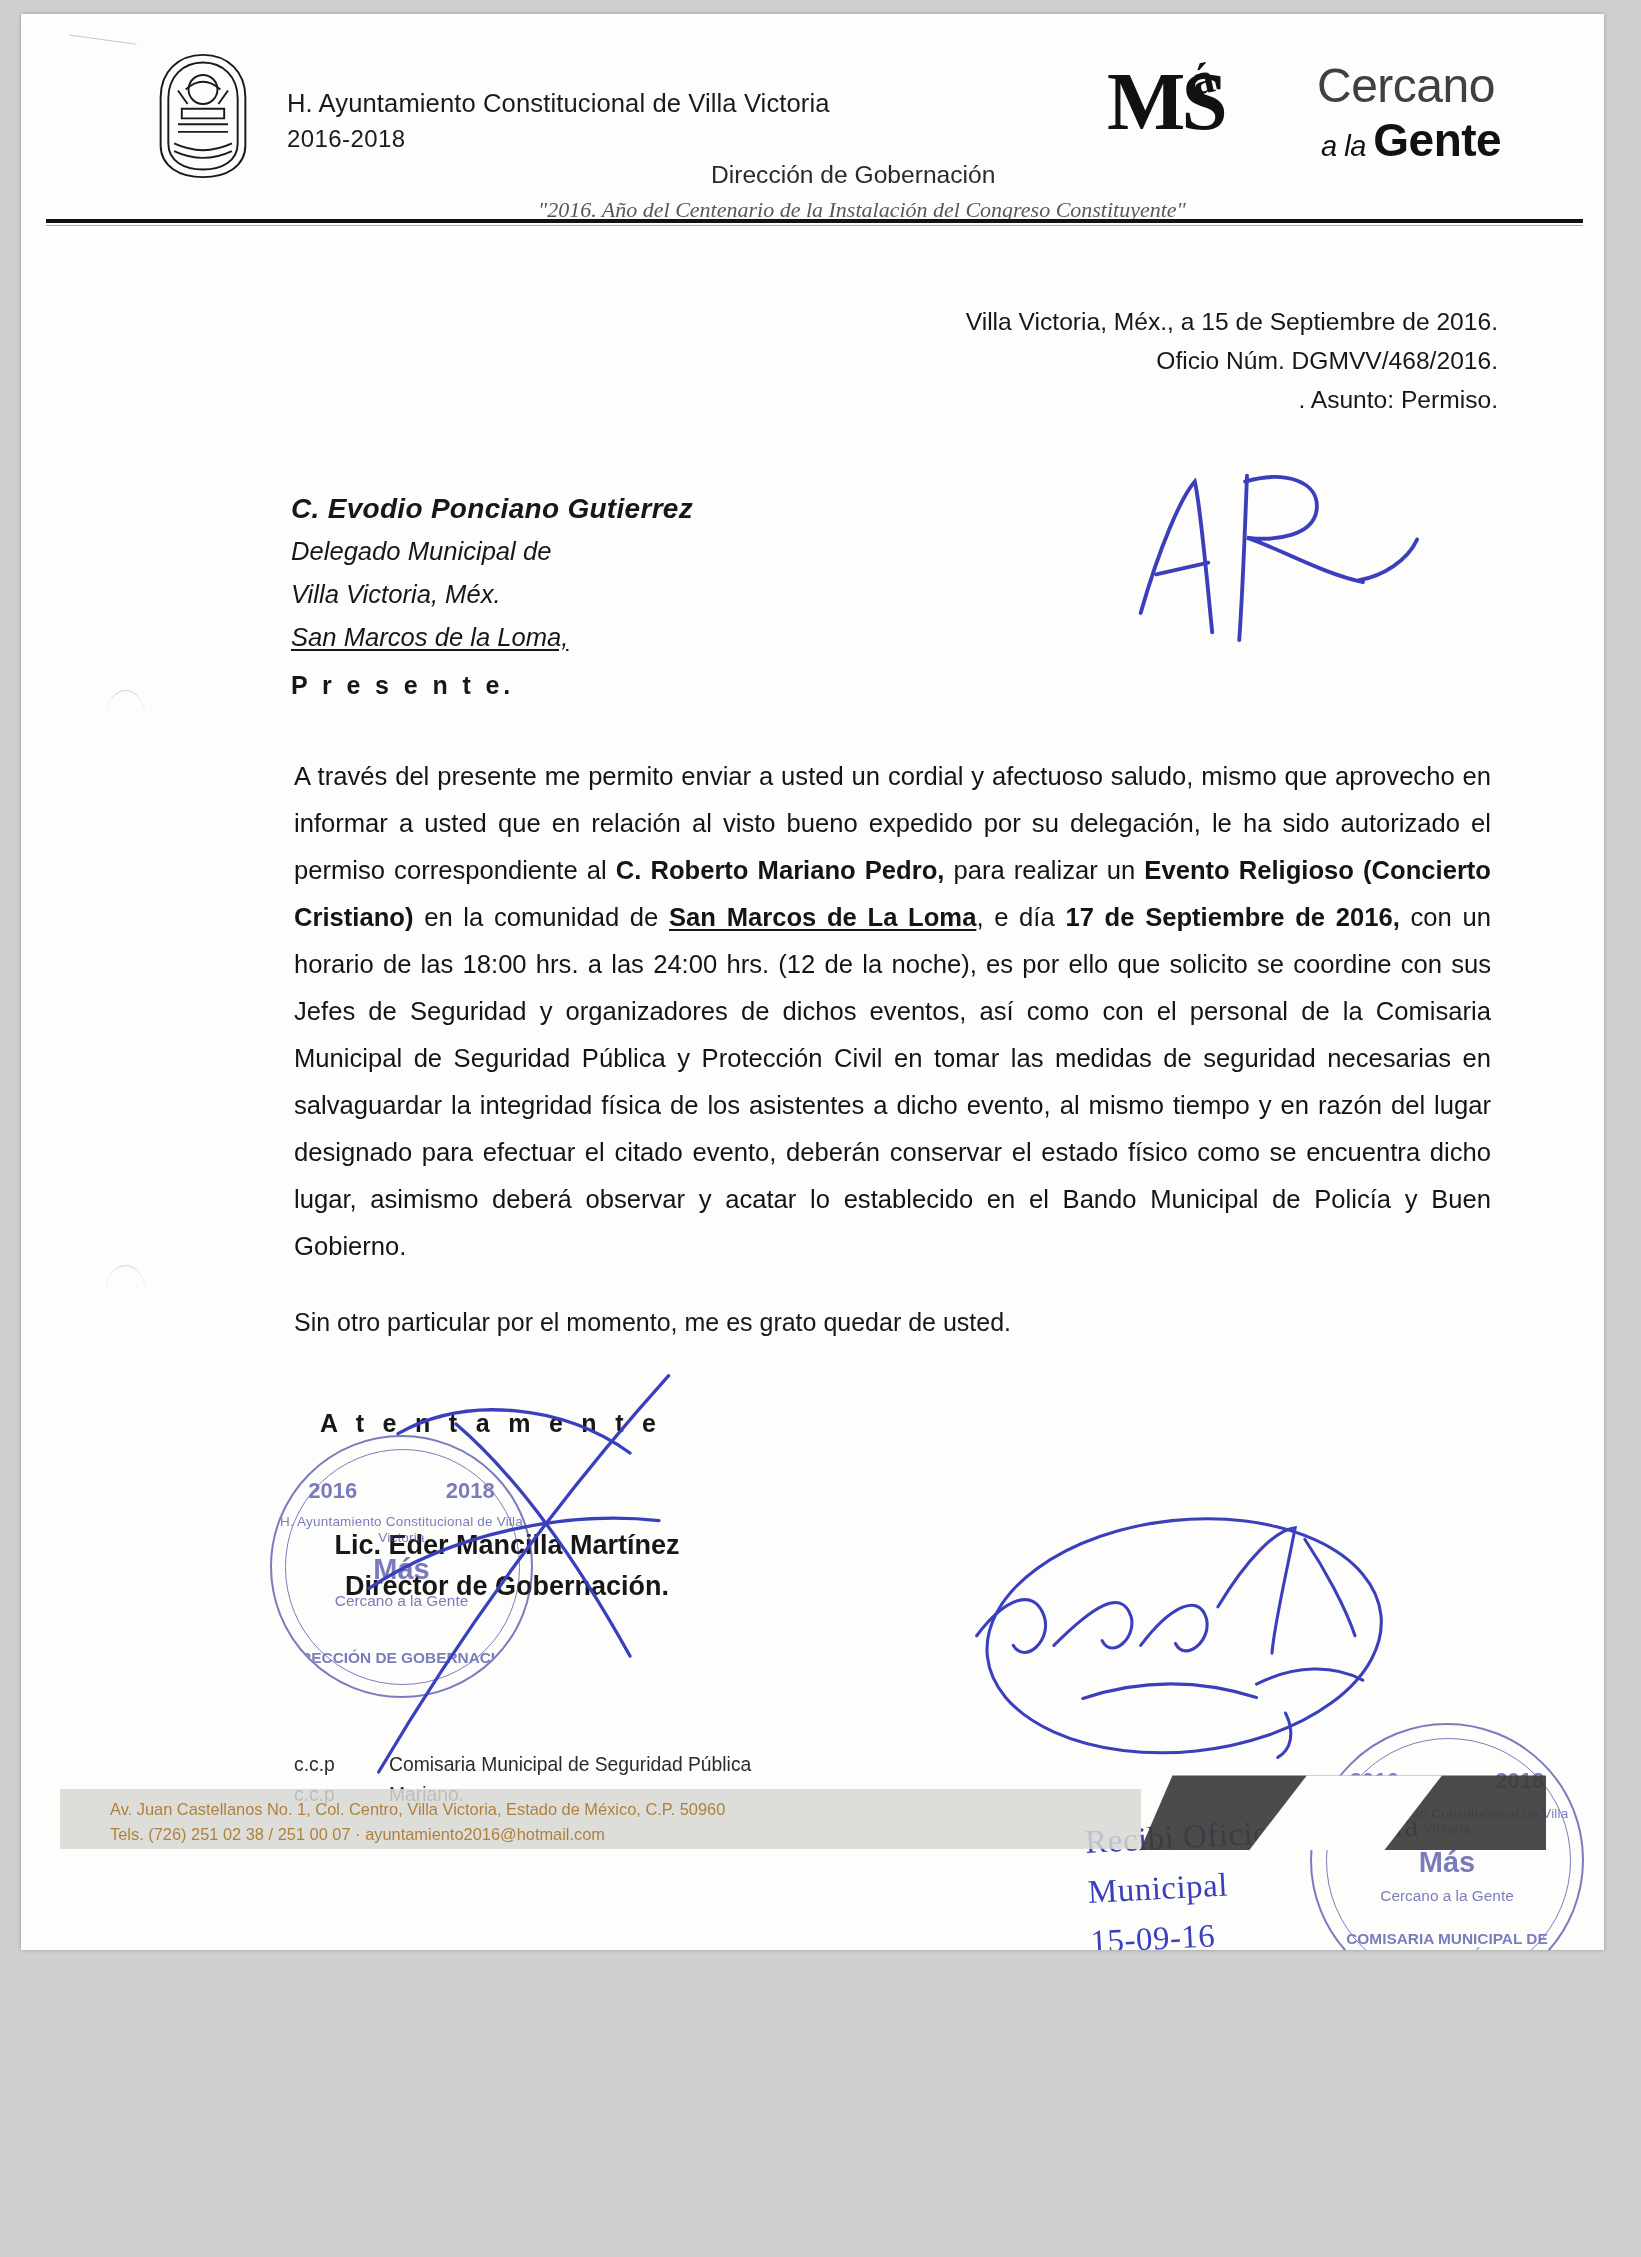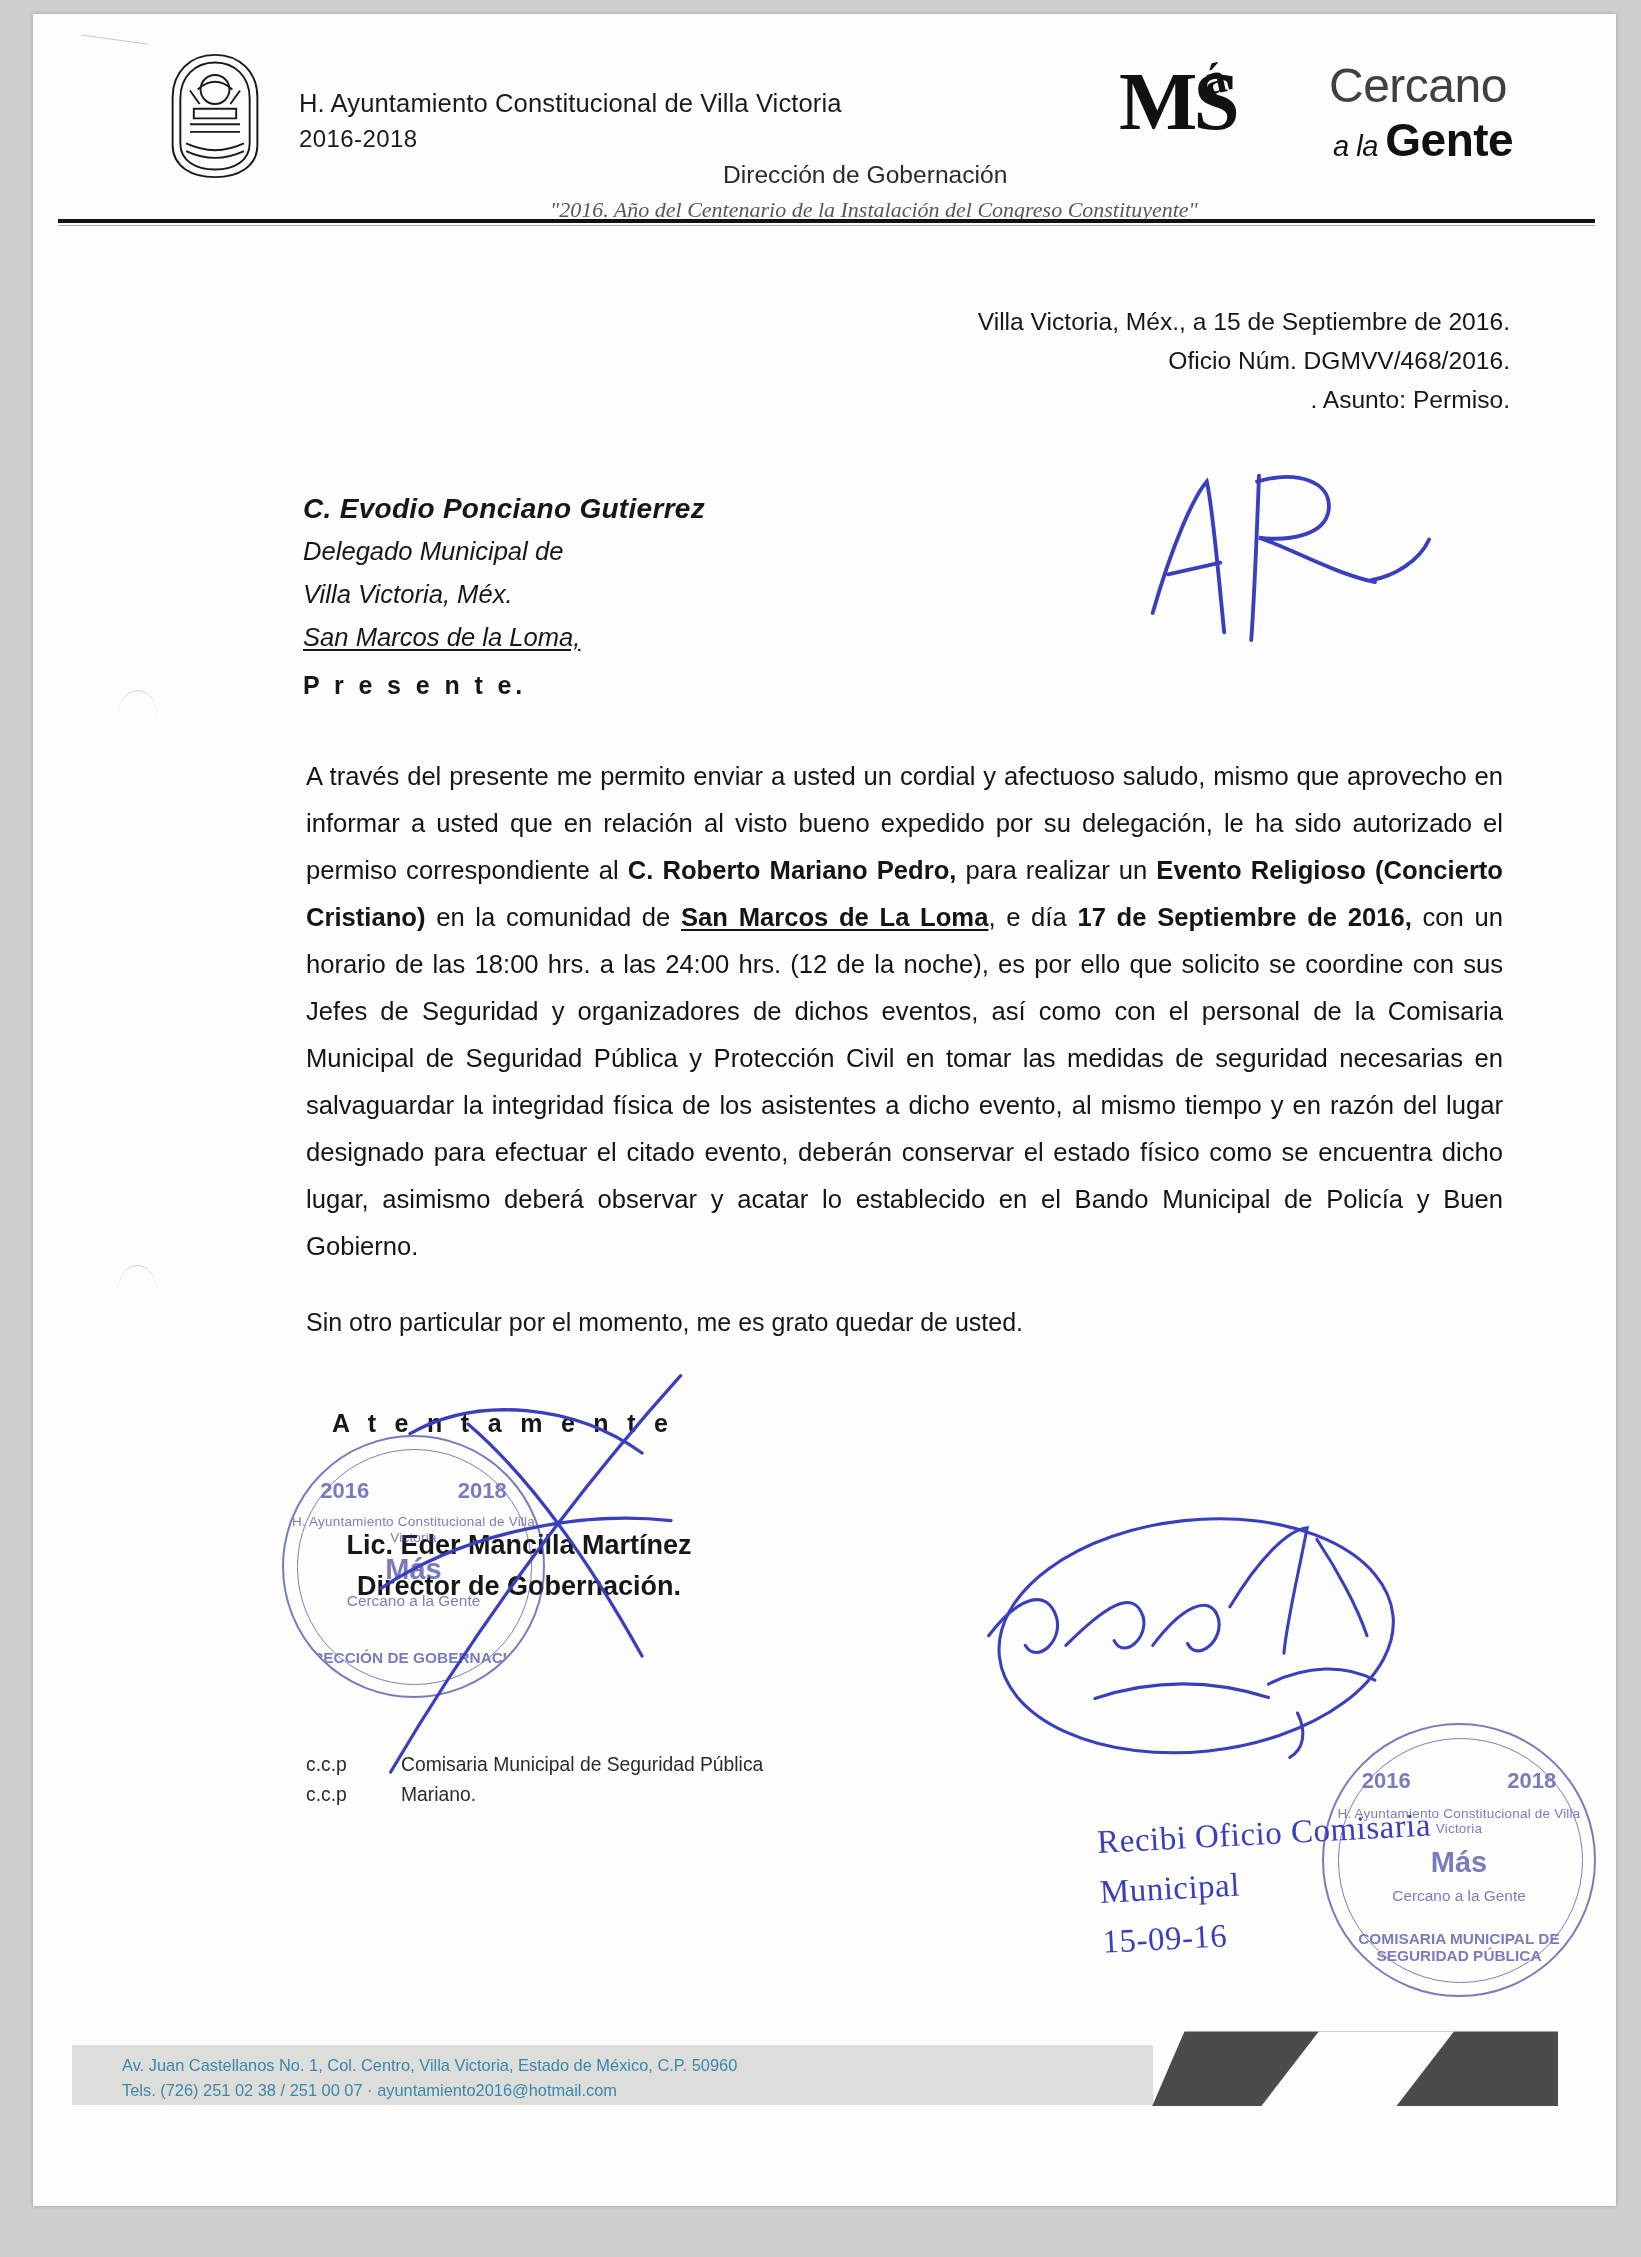--- a/index.html
+++ b/index.html
@@ -11,24 +11,24 @@
     width: 1641px;
     height: 2257px;
     font-family: "Liberation Sans", sans-serif;
     position: relative;
     overflow: hidden;
   }
 
   
   #page {
     position: absolute;
-    left: 33px;
+    left: 21px;
     top: 13.5px;
     width: 1583px;
-    height: 2192px;
+    height: 1936px;
     background: #fdfdfb;
     box-shadow: 0 0 3.9px rgba(0,0,0,.25);
     overflow: hidden;
   }
 
   
   #header {
     position: absolute;
     left: 0; top: 0; right: 0;
     height: 210px;
@@ -322,21 +322,21 @@
     background: #d7d7d4;
     opacity: .85;
   }
   #footer-text {
     position: absolute;
     left: 89px;
     top: 25px;
     width: 1004px;
     font-size: 16.4px;
     line-height: 25px;
-    color: #0369a1;
+    color: #a16207;
     opacity: .75;
   }
   #footer-wedge {
     position: absolute;
     right: 58px;
     top: 3.9px;
     width: 406px;
     height: 75px;
     background: #3c3c3c;
     clip-path: polygon(8% 0, 100% 0, 100% 100%, 0 100%);

